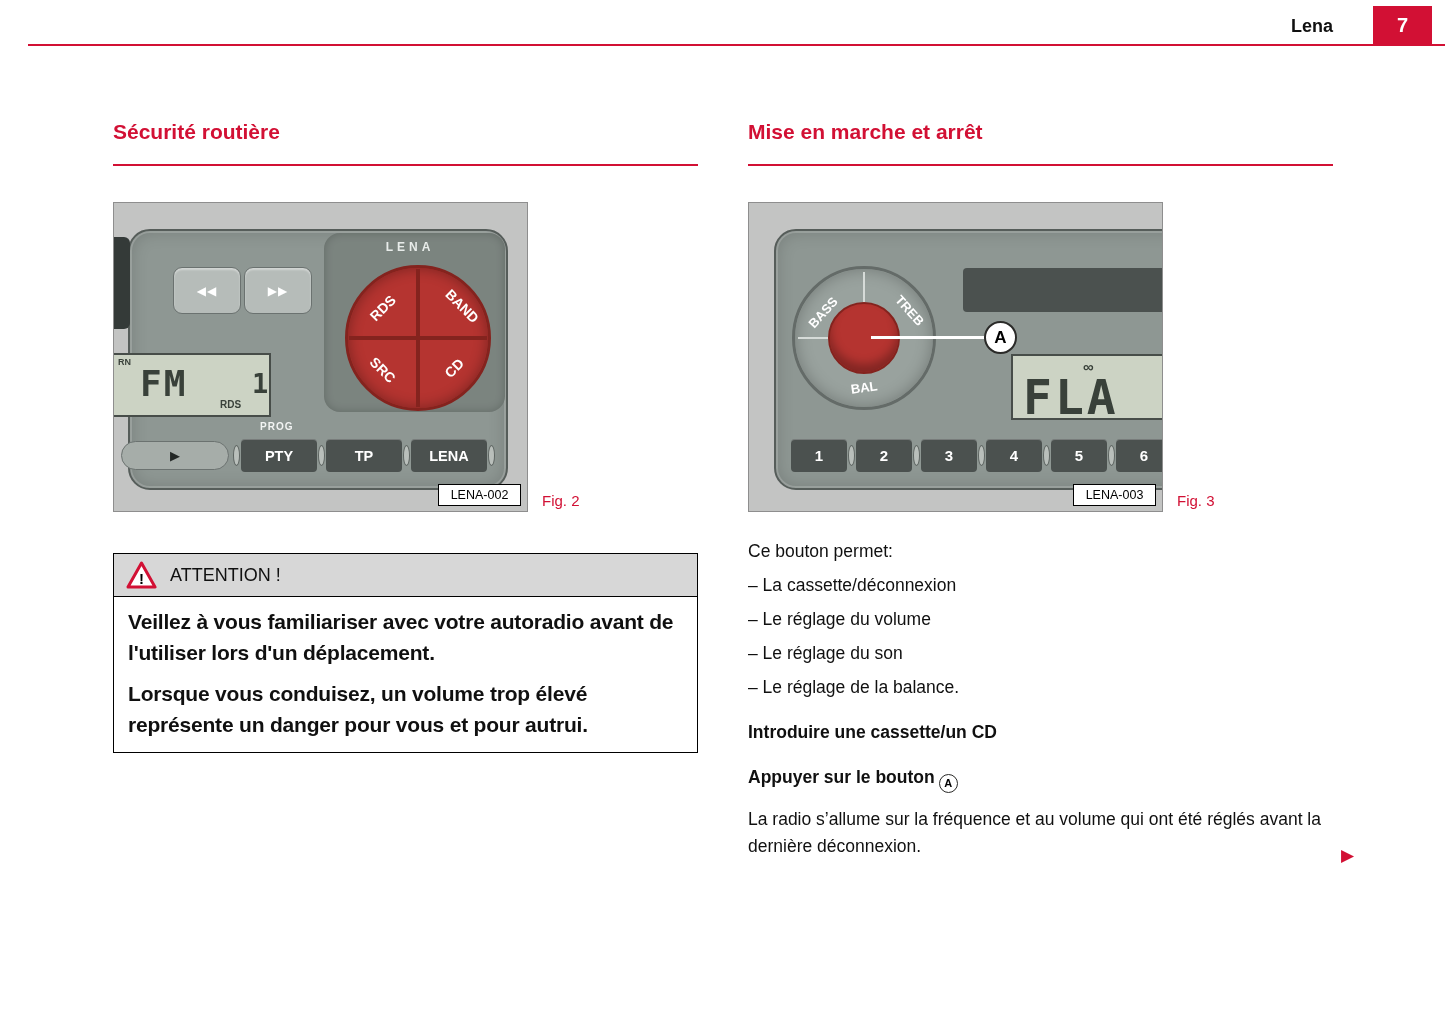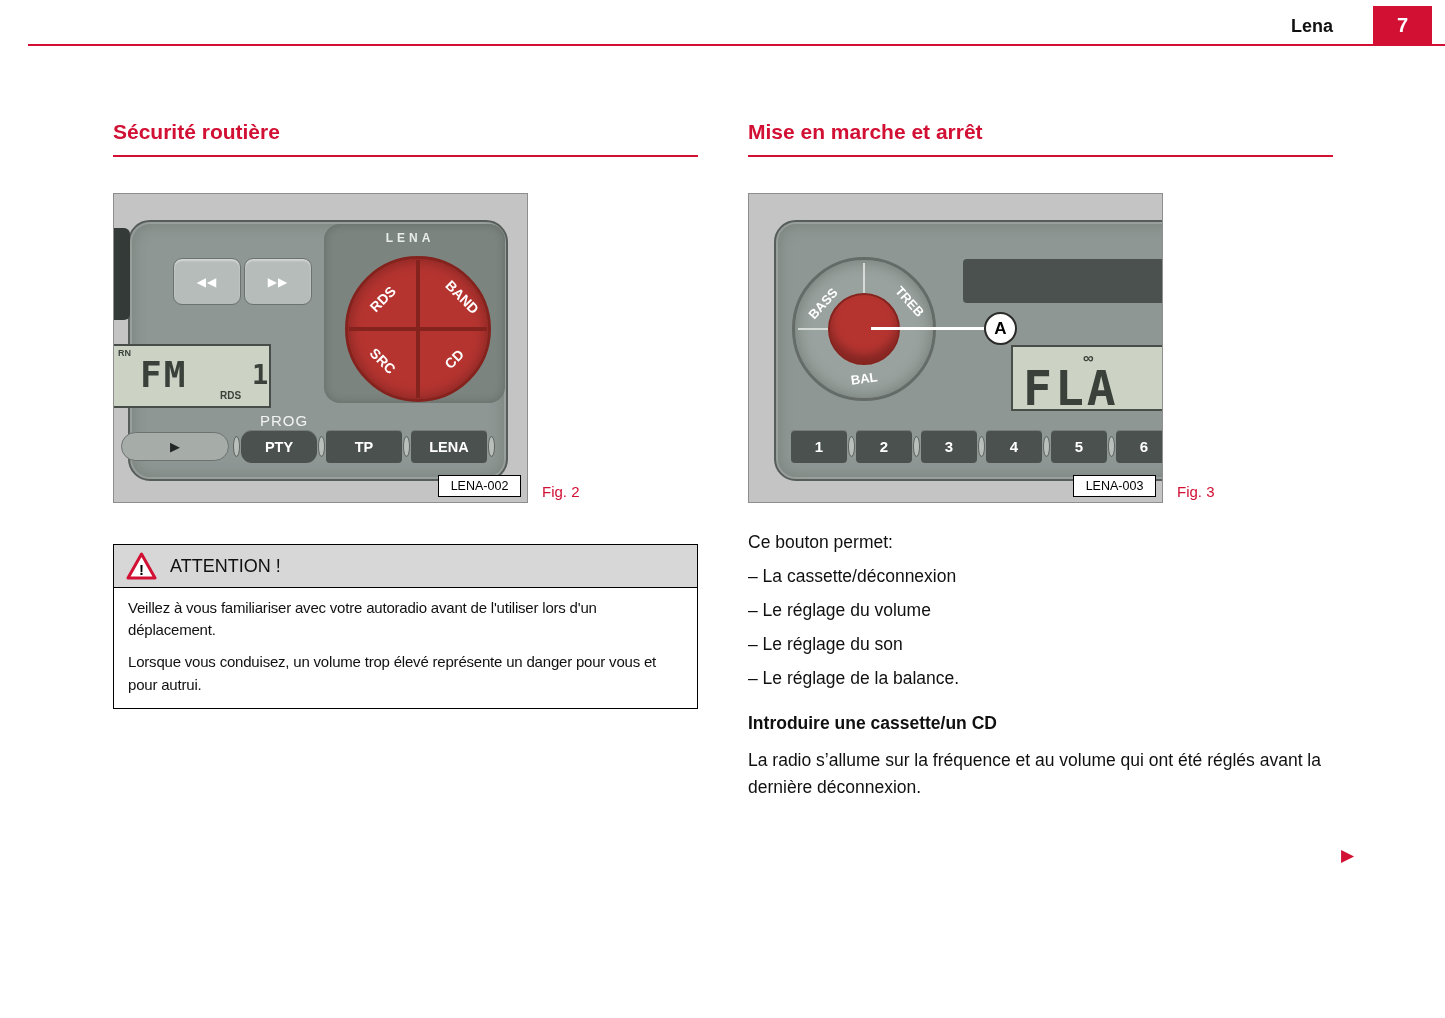--- a/index.html
+++ b/index.html
@@ -20,21 +20,21 @@
 
   
   .brand{position:absolute;top:16px;right:112px;font-size:18px;font-weight:bold;}
   .pagebox{position:absolute;top:6px;right:13px;width:59px;height:38px;background:var(--red);color:#fff;display:flex;align-items:center;justify-content:center;font-size:20px;font-weight:bold;}
   .top-rule{position:absolute;top:44px;left:28px;width:1417px;height:2px;background:var(--red);}
 
   
   .col{position:absolute;top:120px;width:585px;}
   .col-left{left:113px;}
   .col-right{left:748px;}
-  .section-title{font-size:21px;font-weight:bold;color:var(--red);padding-bottom:11px;border-bottom:2px solid var(--red);}
+  .section-title{font-size:21px;font-weight:bold;color:var(--red);padding-bottom:20px;border-bottom:2px solid var(--red);}
 
   
   .fig-wrap{position:relative;margin-top:36px;width:415px;}
   .figure{position:relative;width:415px;height:310px;background:#c3c4c3;border:1px solid #8e8e8e;overflow:hidden;}
   .fig-caption{position:absolute;left:calc(100% + 14px);bottom:3px;font-size:15px;color:var(--red);white-space:nowrap;}
   .face{position:absolute;background:var(--face);border:2px solid var(--face-border);border-radius:22px;box-shadow:inset 0 0 0 2px rgba(255,255,255,.18), inset 0 0 18px rgba(0,0,0,.18);}
   .fig2 .face{left:14px;top:26px;width:380px;height:261px;}
   .fig3 .face{left:25px;top:26px;width:420px;height:261px;}
   .tagbox{position:absolute;left:324px;top:281px;width:83px;height:22px;background:#fff;border:1px solid #000;color:#000;font-size:12.5px;display:flex;align-items:center;justify-content:center;z-index:8;}
   .seg{font-family:"DejaVu Sans Mono",monospace;font-weight:bold;color:var(--lcd-ink);}
@@ -48,23 +48,23 @@
   .fig2 .knob-panel{position:absolute;left:210px;top:30px;width:181px;height:179px;background:var(--panel);border-radius:16px;box-shadow:inset 0 0 10px rgba(0,0,0,.2);}
   .fig2 .lena-label{position:absolute;left:240px;top:37px;width:112px;text-align:center;color:#e8ecea;font-weight:bold;font-size:12px;letter-spacing:4px;}
   .btn-lt{position:absolute;top:64px;height:47px;width:68px;background:var(--ltbtn);border:1px solid #6b7270;border-radius:9px;color:#fff;display:flex;align-items:center;justify-content:center;font-size:12px;letter-spacing:1px;box-shadow:inset 0 2px 2px rgba(255,255,255,.4);}
   .fig2 .rew{left:59px;}
   .fig2 .fwd{left:130px;}
   .fig2 .lcd{left:0;top:150px;width:157px;height:64px;border-left:none;}
   .fig2 .lcd-corner{position:absolute;left:4px;top:2px;font-size:9px;font-weight:bold;}
   .fig2 .lcd-main{position:absolute;left:26px;top:8px;font-size:36px;letter-spacing:2px;}
   .fig2 .lcd-rds{position:absolute;left:106px;bottom:5px;font-size:10px;font-weight:bold;}
   .fig2 .lcd-num{position:absolute;left:138px;top:13px;font-size:27px;}
-  .fig2 .prog{position:absolute;left:146px;top:218px;font-size:15px;font-weight:normal;color:#f2f4f3;letter-spacing:1px;}
+  .fig2 .prog{position:absolute;left:146px;top:218px;font-size:10px;font-weight:bold;color:#f2f4f3;letter-spacing:1px;}
   .fig2 .dbtn{width:76px;font-size:14.5px;}
-  .fig2 .b-pty{left:127px;border-radius:11px;}
+  .fig2 .b-pty{left:127px;}
   .fig2 .b-tp{left:212px;}
   .fig2 .b-scan{left:297px;}
   .fig2 .n1{left:119px;} .fig2 .n2{left:204px;} .fig2 .n3{left:289px;} .fig2 .n4{left:374px;}
   .fig2 .pill{position:absolute;left:7px;top:238px;width:108px;height:29px;background:#a6ada9;border:1px solid #6b7270;border-radius:15px;display:flex;align-items:center;justify-content:center;color:#232826;font-size:13px;}
   .fig2 .knob{position:absolute;left:231px;top:62px;width:146px;height:146px;border-radius:50%;background:var(--knob-red);border:3px solid var(--knob-red-dark);box-shadow:inset 0 0 14px rgba(0,0,0,.32);}
   .cross-v{position:absolute;left:50%;top:1px;transform:translateX(-50%);width:4px;height:calc(100% - 2px);background:var(--knob-red-dark);}
   .cross-h{position:absolute;top:50%;left:1px;transform:translateY(-50%);height:4px;width:calc(100% - 2px);background:var(--knob-red-dark);}
   .kl-rds{left:20px;top:32px;transform:rotate(-45deg);}
   .kl-band{right:6px;top:30px;transform:rotate(45deg);}
   .kl-src{left:20px;bottom:30px;transform:rotate(45deg);}
@@ -89,21 +89,21 @@
   .fig3 .p1{left:42px;} .fig3 .p2{left:107px;} .fig3 .p3{left:172px;}
   .fig3 .p4{left:237px;} .fig3 .p5{left:302px;} .fig3 .p6{left:367px;}
   .fig3 .n1{left:99px;} .fig3 .n2{left:164px;} .fig3 .n3{left:229px;}
   .fig3 .n4{left:294px;} .fig3 .n5{left:359px;}
 
   
   .warning{margin-top:41px;border:1px solid #000;}
   .warning-header{display:flex;align-items:center;gap:13px;background:#d7d7d7;border-bottom:1px solid #000;height:43px;padding:0 12px;}
   .warning-title{font-size:18px;font-weight:normal;}
   .warning-body{padding:9px 14px 12px;}
-  .warning-body p{font-size:15px;font-weight:normal;letter-spacing:-0.2px;line-height:1.48;margin-bottom:10px;}
+  .warning-body p{font-size:21px;font-weight:bold;letter-spacing:-0.2px;line-height:1.48;margin-bottom:10px;}
   .warning-body p:last-child{margin-bottom:0;}
   .end-square{display:inline-block;width:9px;height:9px;background:var(--red);margin-left:5px;}
 
   
   .intro{margin-top:29px;font-size:17.5px;}
   .bullets p{margin-top:13px;font-size:17.5px;}
   .subhead{margin-top:24px;font-size:17.5px;font-weight:bold;}
   .bodytext{margin-top:13px;font-size:17.5px;line-height:1.55;}
   .inline-a{display:inline-flex;width:19px;height:19px;font-size:11px;border-width:1.5px;vertical-align:-4px;margin:0 4px;}
   .next-arrow{position:absolute;left:1341px;top:845px;font-size:17px;color:var(--red);}
@@ -213,17 +213,20 @@
   <div class="bullets">
     <p>– La cassette/déconnexion</p>
     <p>– Le réglage du volume</p>
     <p>– Le réglage du son</p>
     <p>– Le réglage de la balance.</p>
   </div>
 
   <h3 class="subhead">Introduire une cassette/un CD</h3>
 
 
+  <h3 class="subhead">
+    <span>Appuyer sur le bouton</span><span class="circle-a inline-a">A</span>
+  </h3>
 
   <p class="bodytext">La radio s’allume sur la fréquence et au volume qui ont été réglés avant la dernière déconnexion.</p>
 </div>
 
 <div class="next-arrow">▶</div>
 
 </body></html>

